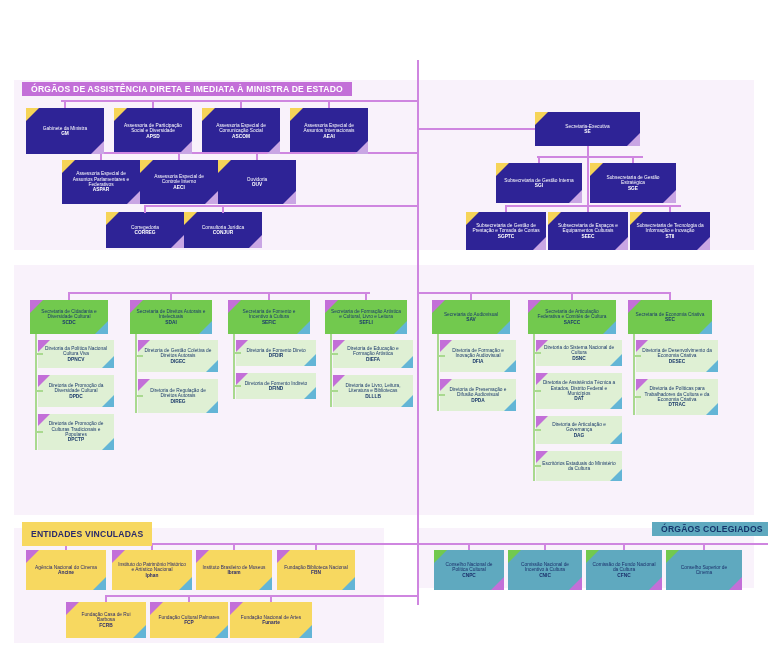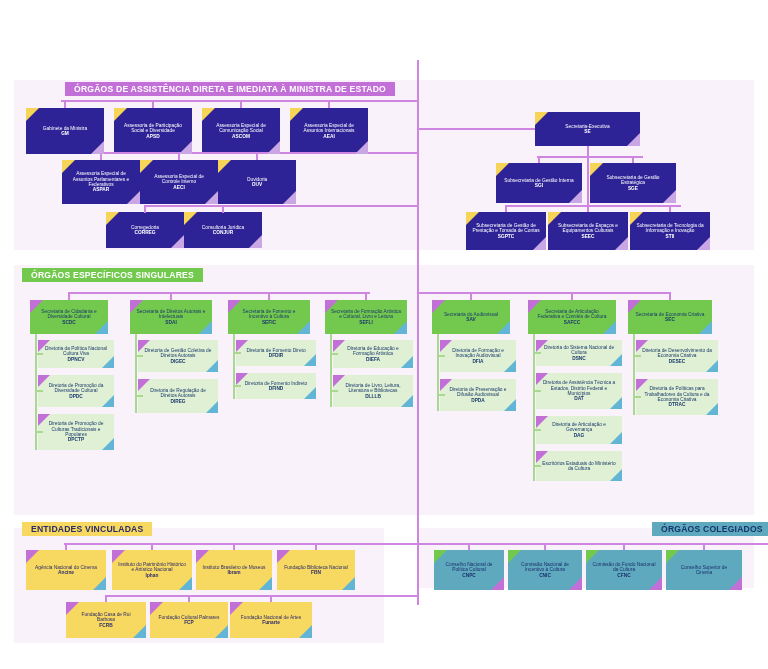--- a/index.html
+++ b/index.html
@@ -83,21 +83,21 @@
   
   .fs-min{ font-size:8.2px; }
   .fs-b  { font-size:4.8px; }
 </style>
 </head>
 <body>
 
 <div id="root">
     <div class="ln" style="left:417px;top:60px;width:2px;height:545px;"></div>
     <div class="panel" style="left:14px;top:80px;width:740px;height:170px;"></div>
-    <div class="chip chip-purple" style="left:22px;top:82px;height:14px;margin-left:43px;">ÓRGÃOS DE ASSISTÊNCIA DIRETA E IMEDIATA À MINISTRA DE ESTADO</div>
+    <div class="chip chip-purple" style="left:22px;top:82px;height:14px;">ÓRGÃOS DE ASSISTÊNCIA DIRETA E IMEDIATA À MINISTRA DE ESTADO</div>
     <div class="ln" style="left:61px;top:100px;width:300px;height:2px;"></div>
     <div class="box t-navy fs-b" style="left:26px;top:108px;width:78px;height:46px;">
       <span class="tl"></span>
       <span class="br"></span>
       <span class="txt">Gabinete da Ministra<b class="ab">GM</b></span>
     </div>
     <div class="ln" style="left:64px;top:100px;width:2px;height:8px;"></div>
     <div class="box t-navy fs-b" style="left:114px;top:108px;width:78px;height:46px;">
       <span class="tl"></span>
       <span class="br"></span>
@@ -186,21 +186,20 @@
       <span class="txt">Subsecretaria de Espaços e Equipamentos Culturais<b class="ab">SEEC</b></span>
     </div>
     <div class="ln" style="left:587px;top:205px;width:2px;height:7px;"></div>
     <div class="box t-navy fs-b" style="left:630px;top:212px;width:80px;height:38px;">
       <span class="tl"></span>
       <span class="br"></span>
       <span class="txt">Subsecretaria de Tecnologia da Informação e Inovação<b class="ab">STII</b></span>
     </div>
     <div class="ln" style="left:669px;top:205px;width:2px;height:7px;"></div>
     <div class="panel" style="left:14px;top:265px;width:740px;height:250px;"></div>
-    <div class="chip chip-green" style="left:22px;top:268px;height:14px;">ÓRGÃOS ESPECÍFICOS SINGULARES</div>
     <div class="ln" style="left:68px;top:292px;width:300px;height:2px;"></div>
     <div class="ln" style="left:470px;top:292px;width:200px;height:2px;"></div>
     <div class="ln" style="left:417px;top:292px;width:56px;height:2px;"></div>
     <div class="ln" style="left:368px;top:292px;width:2px;height:2px;"></div>
     <div class="box t-green fs-b" style="left:30px;top:300px;width:78px;height:34px;">
       <span class="tl"></span>
       <span class="br"></span>
       <span class="txt">Secretaria de Cidadania e Diversidade Cultural<b class="ab">SCDC</b></span>
     </div>
     <div class="ln" style="left:68px;top:292px;width:2px;height:8px;"></div>
@@ -351,21 +350,21 @@
     <div class="box t-lgreen fs-b" style="left:636px;top:379px;width:82px;height:36px;">
       <span class="tl"></span>
       <span class="br"></span>
       <span class="txt">Diretoria de Políticas para Trabalhadores da Cultura e da Economia Criativa<b class="ab">DTRAC</b></span>
     </div>
     <div class="ln green" style="left:633px;top:396px;width:8px;height:2px;"></div>
     <div class="ln green" style="left:633px;top:334px;width:2px;height:81px;"></div>
     <div class="ln green" style="left:633px;top:334px;width:2px;height:63px;"></div>
     <div class="ln" style="left:417px;top:292px;width:2px;height:223px;"></div>
     <div class="panel" style="left:14px;top:528px;width:370px;height:115px;"></div>
-    <div class="chip chip-yellow" style="left:22px;top:522px;height:14px;">ENTIDADES VINCULADAS</div>
+    <div class="chip chip-yellow" style="left:22px;top:522px;height:24px;">ENTIDADES VINCULADAS</div>
     <div class="ln" style="left:64px;top:543px;width:260px;height:2px;"></div>
     <div class="box t-yellow fs-b" style="left:26px;top:550px;width:80px;height:40px;">
       <span class="tl"></span>
       <span class="br"></span>
       <span class="txt">Agência Nacional do Cinema<b class="ab">Ancine</b></span>
     </div>
     <div class="ln" style="left:65px;top:543px;width:2px;height:7px;"></div>
     <div class="box t-yellow fs-b" style="left:112px;top:550px;width:80px;height:40px;">
       <span class="tl"></span>
       <span class="br"></span>

